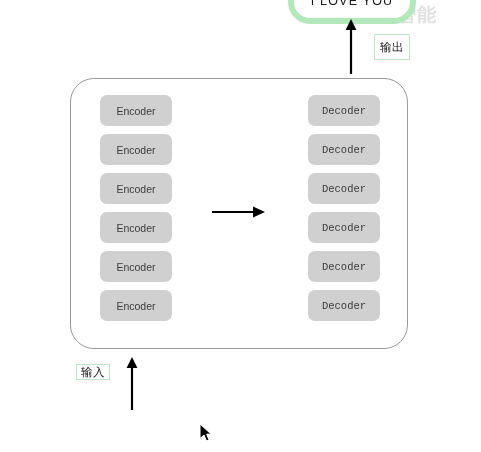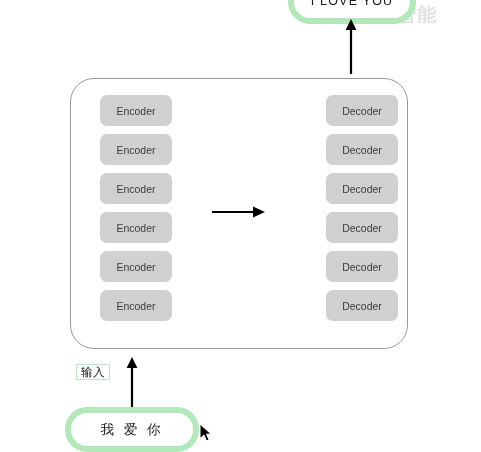--- a/index.html
+++ b/index.html
@@ -109,21 +109,21 @@
   
   .stack {
     position: absolute;
     top: 95px;
     width: 72px;
     display: flex;
     flex-direction: column;
     gap: 8px;
   }
   #encoder-stack { left: 100px; }
-  #decoder-stack { left: 326px; }
+  #decoder-stack { left: 308px; font-family: Liberation Mono, monospace; }
 
   .block {
     box-sizing: border-box;
     width: 72px;
     height: 31px;
     background: #d0d0d0;
     border-radius: 7px;
     display: flex;
     align-items: center;
     justify-content: center;
@@ -154,20 +154,23 @@
 
   <div class="io-box" id="output-box">
     <span>I LOVE YOU</span>
   </div>
 
   <svg class="arrow" id="output-arrow" width="16" height="56">
     <line x1="8" y1="56" x2="8" y2="9" stroke="#000000" stroke-width="2.2"></line>
     <polygon points="8,1 2.6,12 13.4,12" fill="#000000"></polygon>
   </svg>
 
+  <div class="tag-label" id="output-tag">
+    <span>输出</span>
+  </div>
 
   <div id="model-container"></div>
 
   <div class="stack" id="encoder-stack">
     <div class="block">
       <span>Encoder</span>
     </div>
     <div class="block">
       <span>Encoder</span>
     </div>
@@ -213,21 +216,18 @@
 
   <div class="tag-label" id="input-tag">
     <span>输入</span>
   </div>
 
   <svg class="arrow" id="input-arrow" width="16" height="54">
     <line x1="8" y1="54" x2="8" y2="9" stroke="#000000" stroke-width="2.2"></line>
     <polygon points="8,1 2.6,12 13.4,12" fill="#000000"></polygon>
   </svg>
 
-  <div class="io-box" id="input-box">
-    <span>我 爱 你</span>
-  </div>
 
   <svg id="mouse-cursor" width="14" height="20">
     <polygon points="1,1 1,15.5 5,12 7.5,18 10,16.8 7.6,11.2 12,11" fill="#000000" stroke="#ffffff" stroke-width="1"></polygon>
   </svg>
 
 </div>
 
 </body></html>

